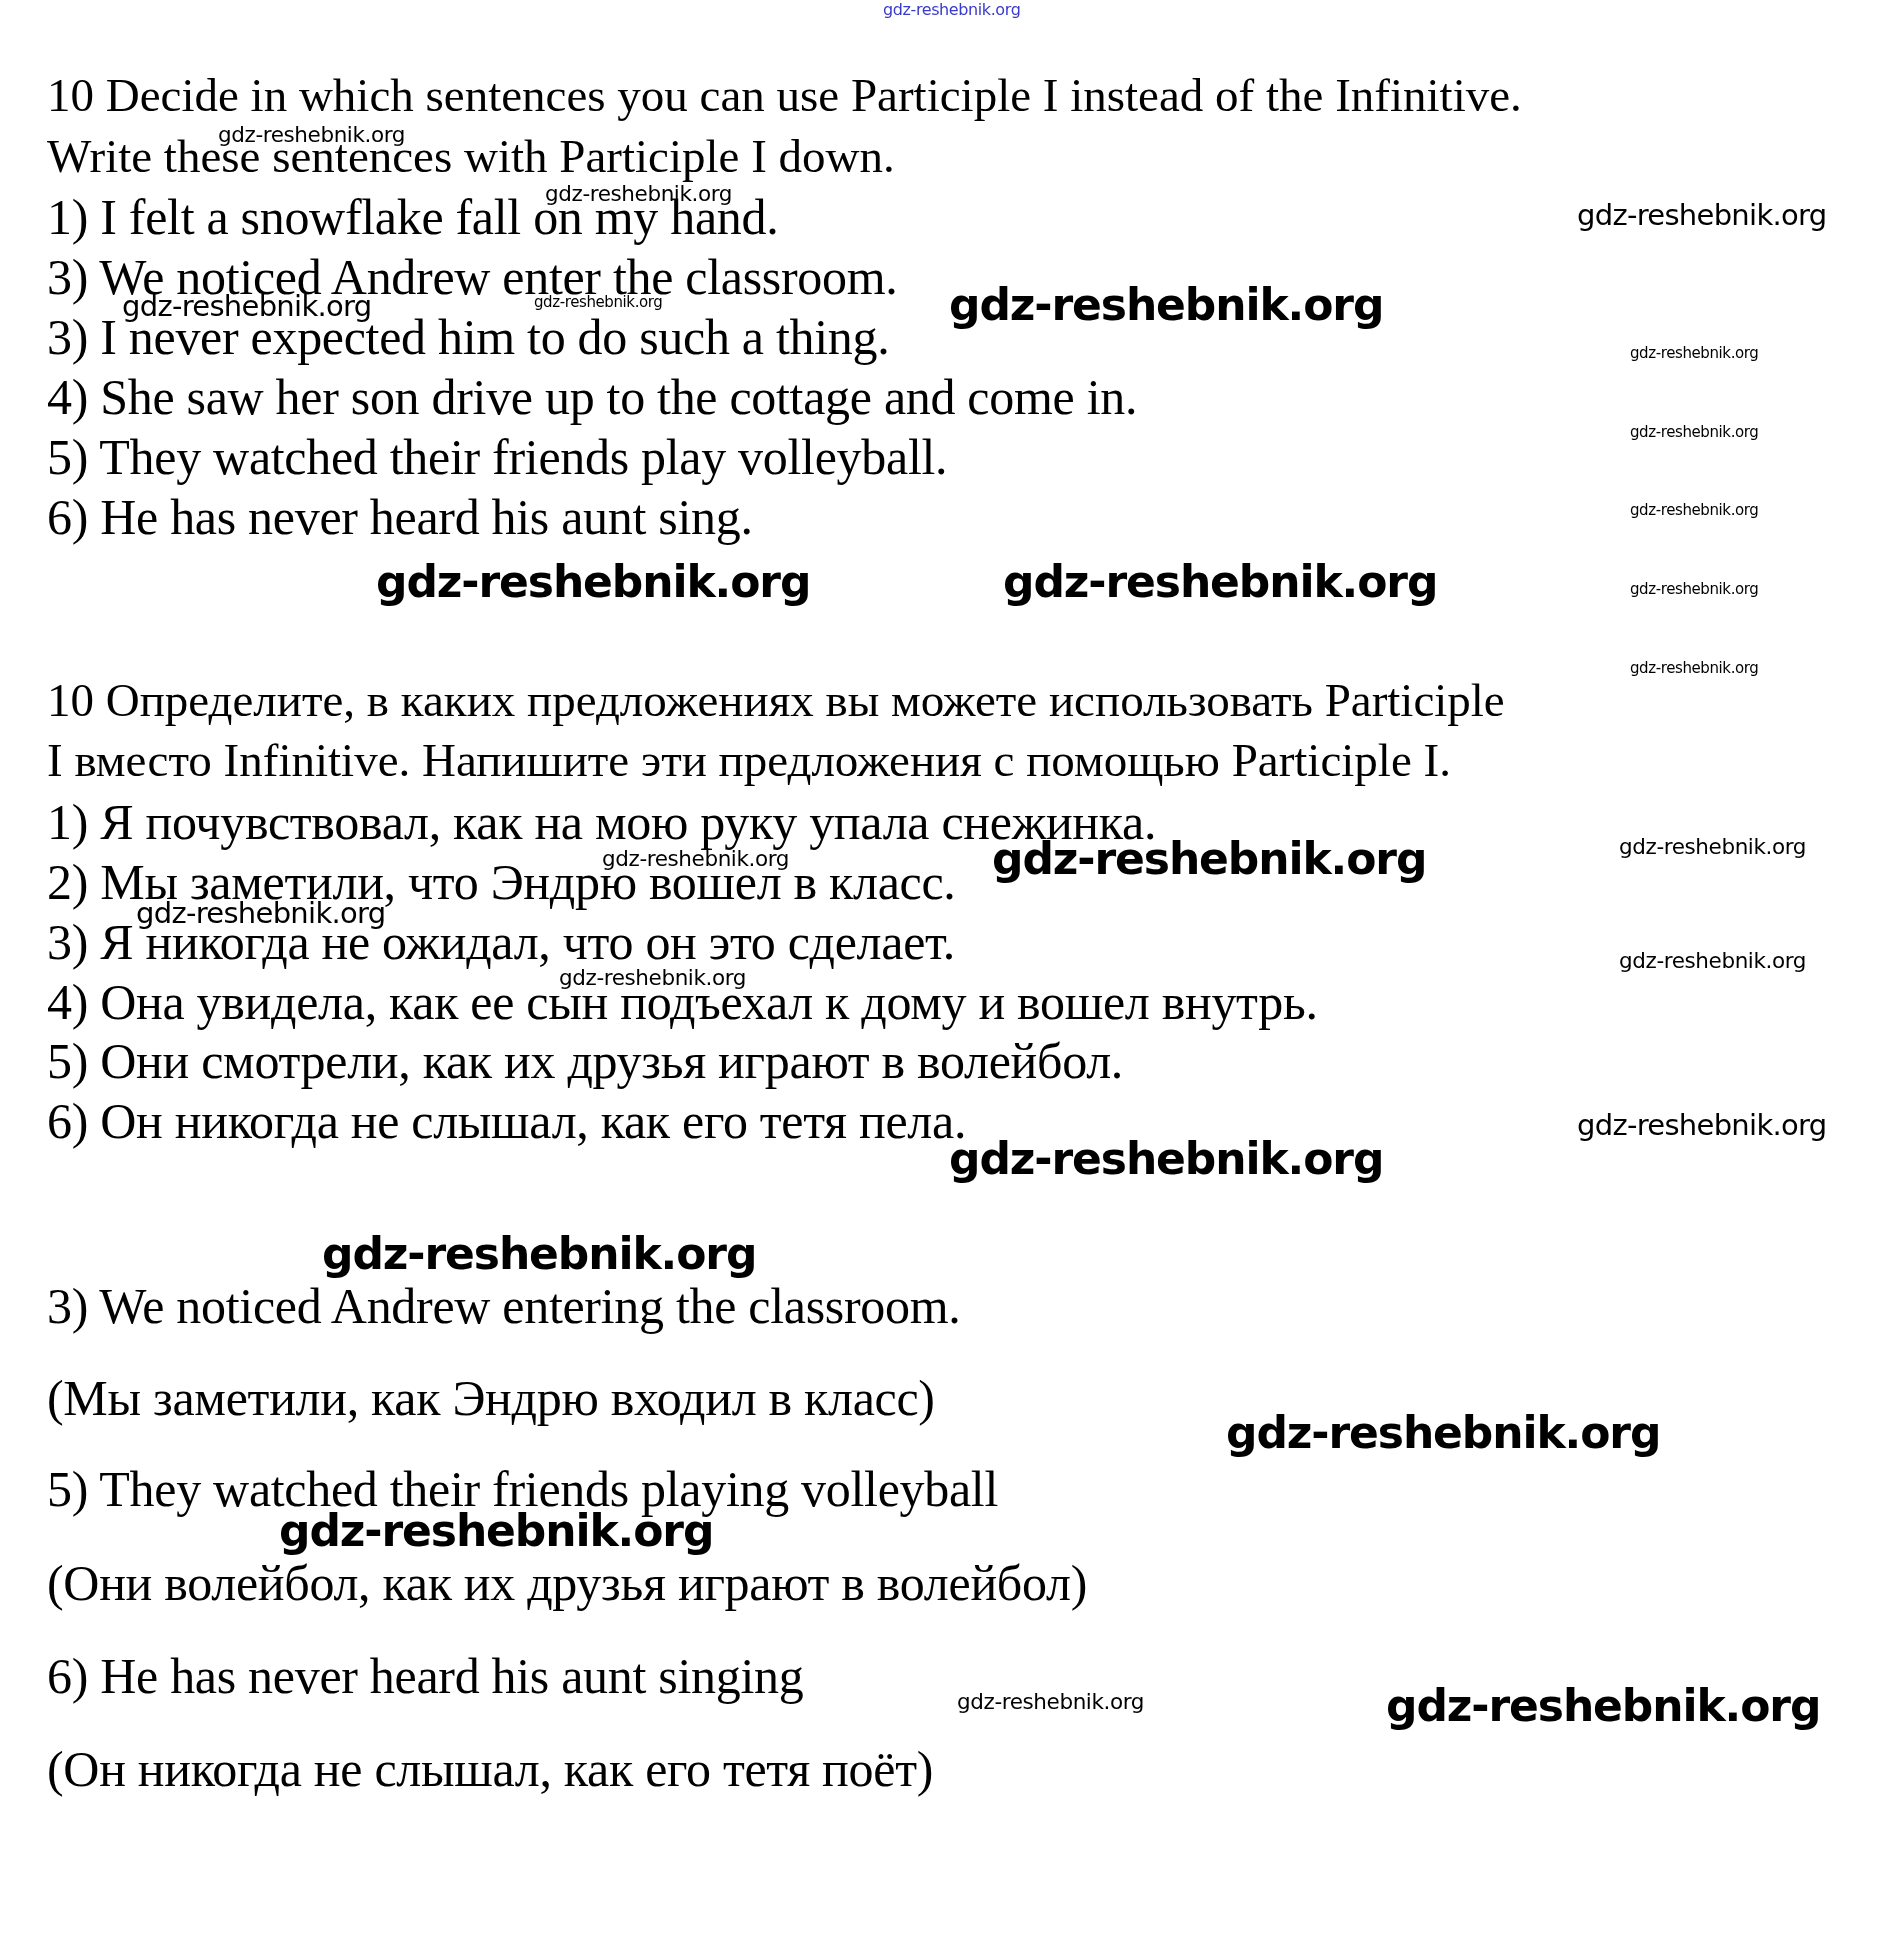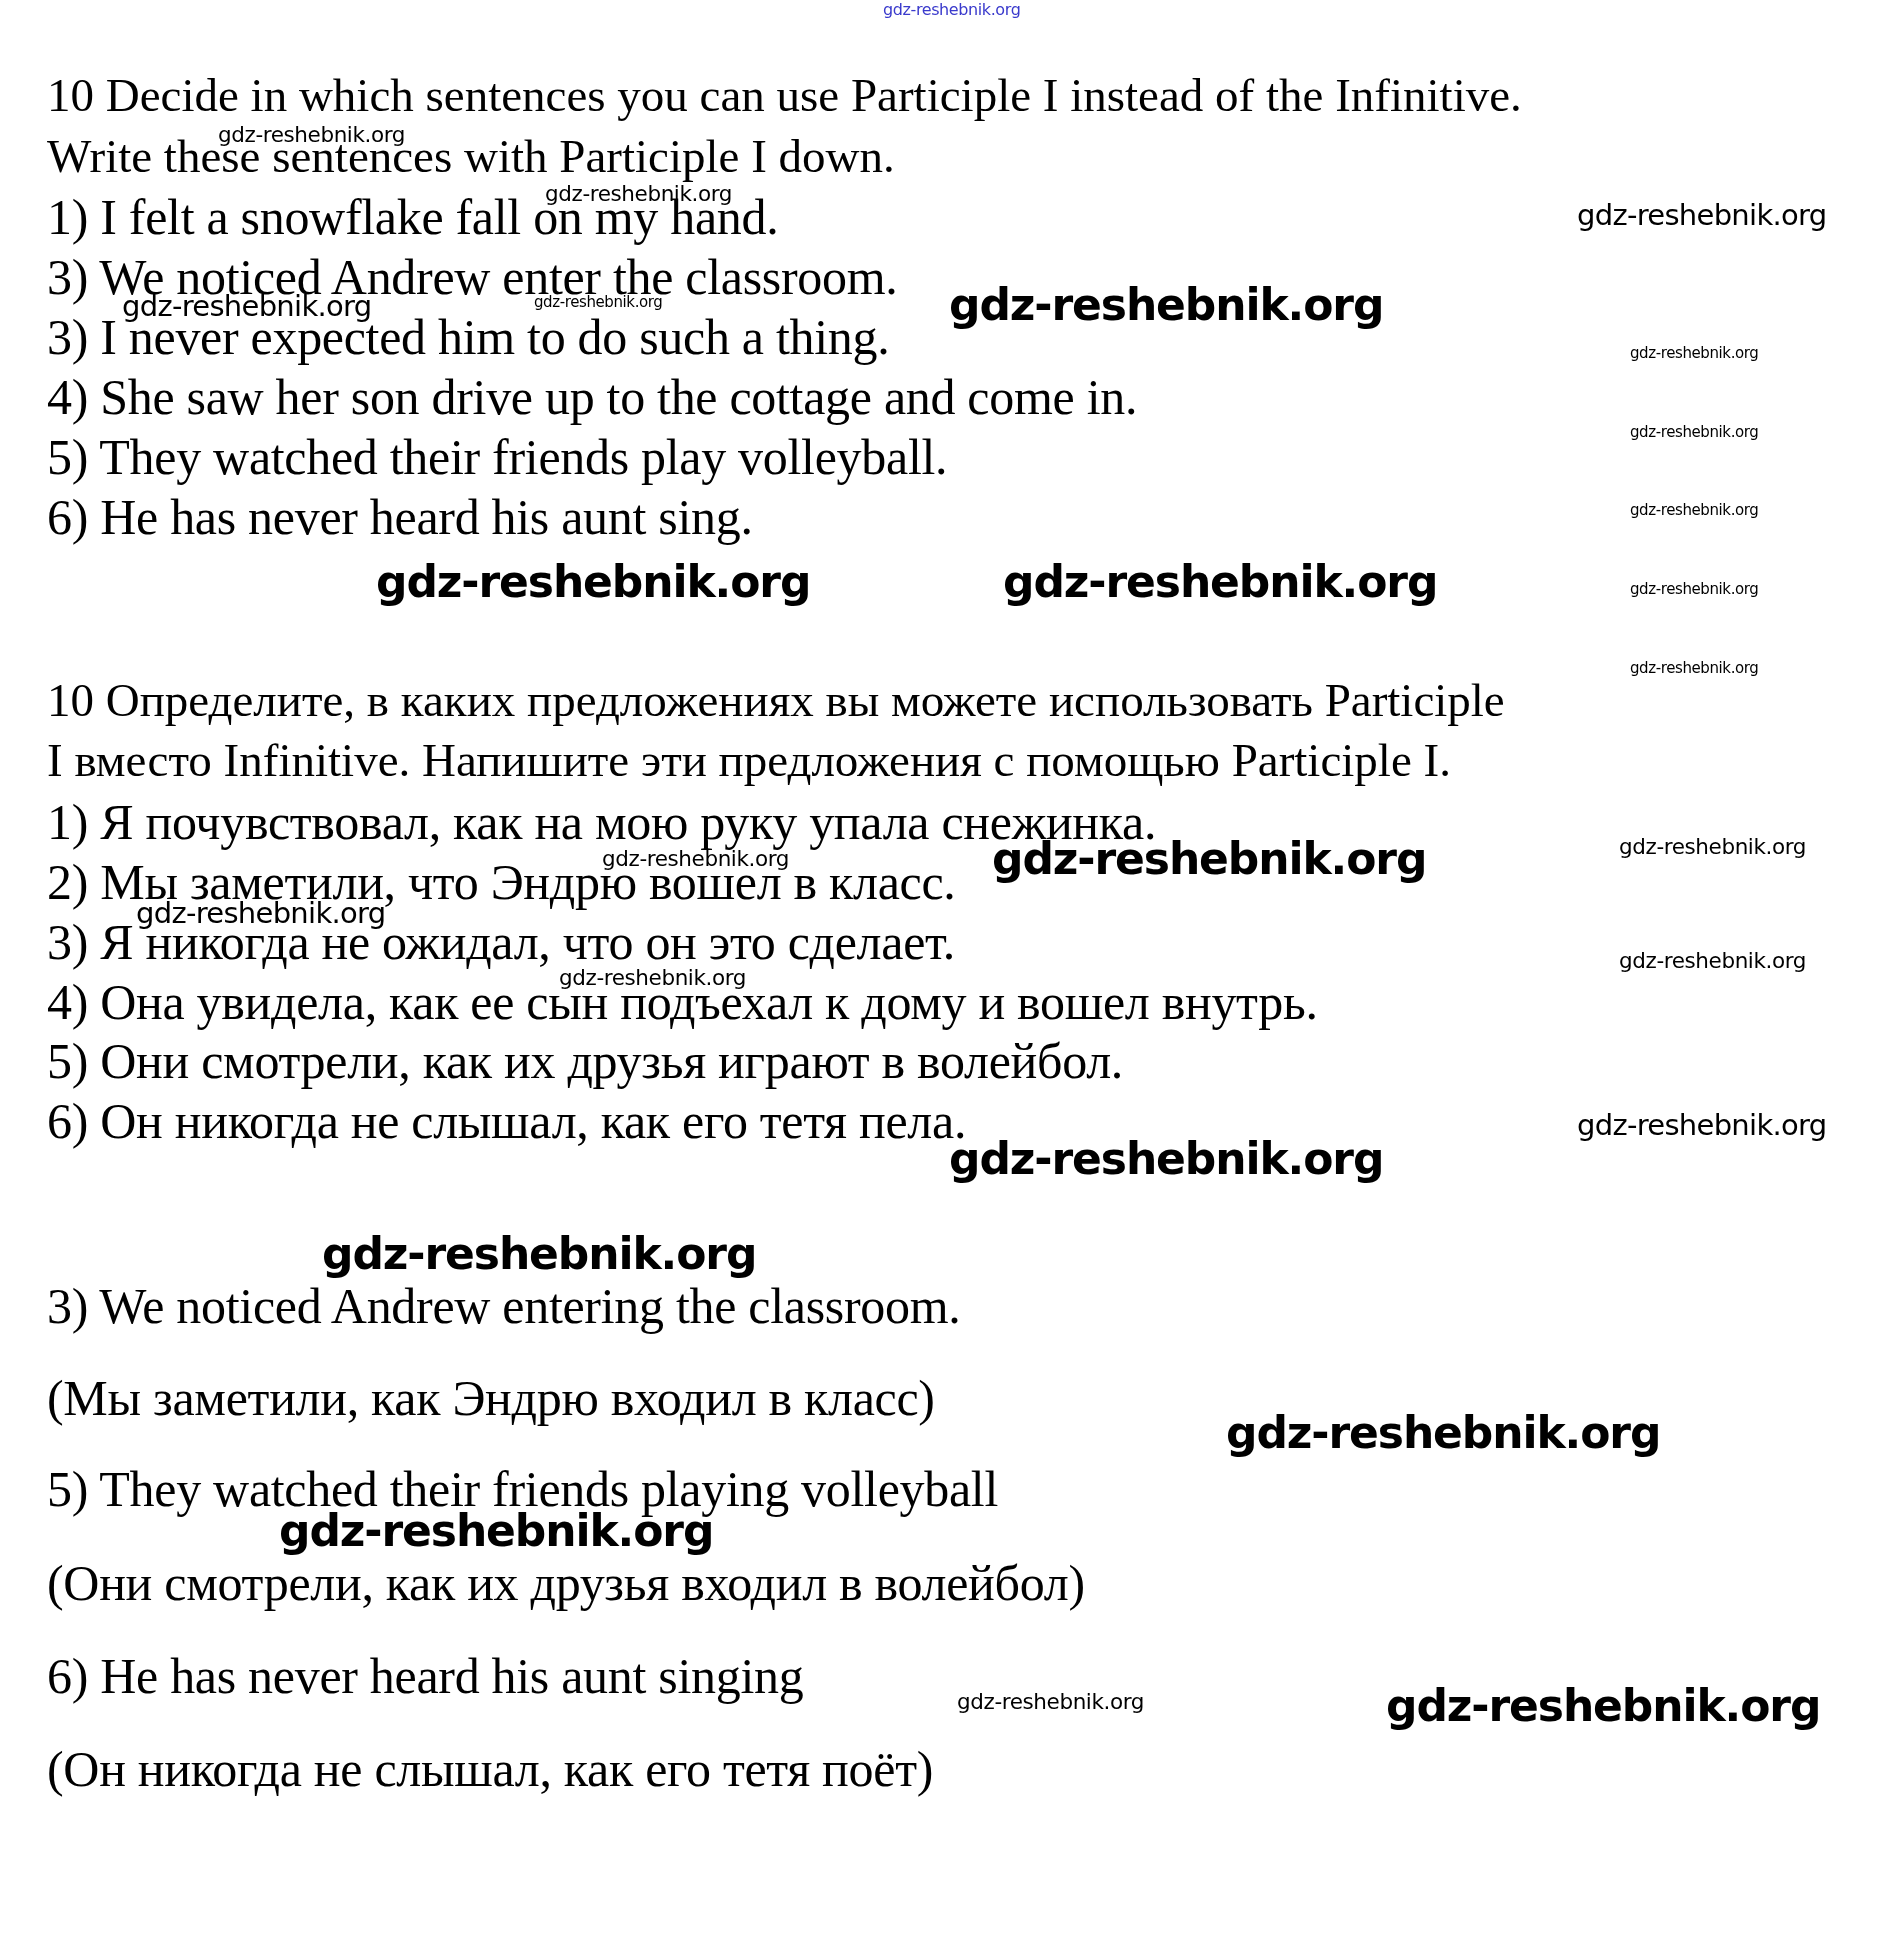--- a/index.html
+++ b/index.html
@@ -44,21 +44,21 @@
     <div class="line serif sentence" style="top:917px;">3) Я никогда не ожидал, что он это сделает.</div>
     <div class="line serif sentence" style="top:977px;">4) Она увидела, как ее сын подъехал к дому и вошел внутрь.</div>
     <div class="line serif sentence" style="top:1036px;text-align:center;">5) Они смотрели, как их друзья играют в волейбол.</div>
     <div class="line serif sentence" style="top:1096px;">6) Он никогда не слышал, как его тетя пела.</div>
   </section>
 
   <section>
     <div class="line serif sentence" style="top:1281px;">3) We noticed Andrew entering the classroom.</div>
     <div class="line serif sentence" style="top:1373px;">(Мы заметили, как Эндрю входил в класс)</div>
     <div class="line serif sentence" style="top:1464px;">5) They watched their friends playing volleyball</div>
-    <div class="line serif sentence" style="top:1558px;">(Они смотрели, как их друзья входил в волейбол)</div>
+    <div class="line serif sentence" style="top:1558px;">(Они волейбол, как их друзья играют в волейбол)</div>
     <div class="line serif sentence" style="top:1651px;">6) He has never heard his aunt singing</div>
     <div class="line serif sentence" style="top:1744px;">(Он никогда не слышал, как его тетя поёт)</div>
   </section>
 
   <div class="wm wm-s" style="left:218px;  top:124px;">gdz-reshebnik.org</div>
   <div class="wm wm-s" style="left:545px;  top:183px;">gdz-reshebnik.org</div>
   <div class="wm wm-m" style="left:1577px; top:201px;">gdz-reshebnik.org</div>
   <div class="wm wm-m" style="left:122px;  top:292px;">gdz-reshebnik.org</div>
   <div class="wm wm-xs" style="left:534px;  top:295px;">gdz-reshebnik.org</div>
   <div class="wm wm-l" style="left:949px; top:283px;">gdz-reshebnik.org</div>

